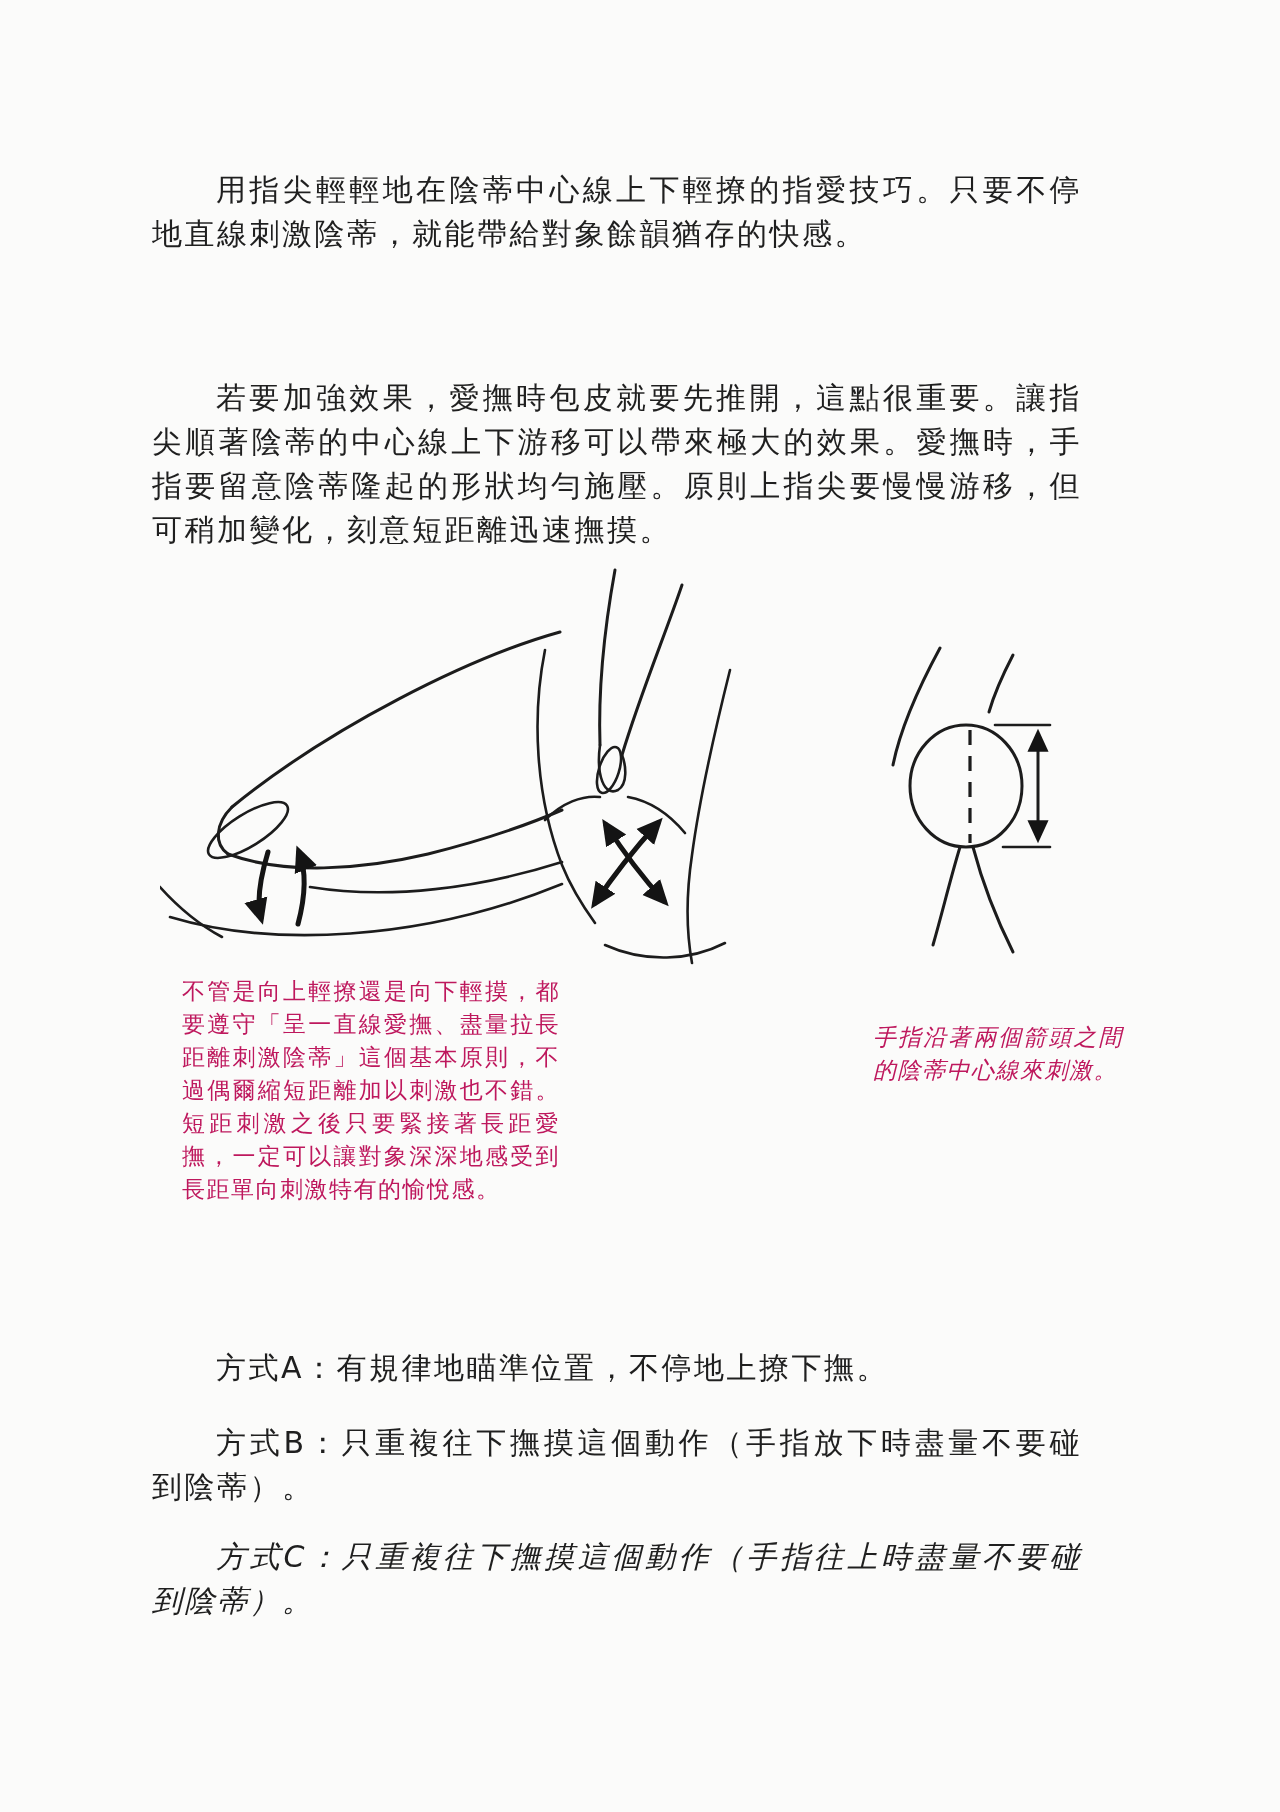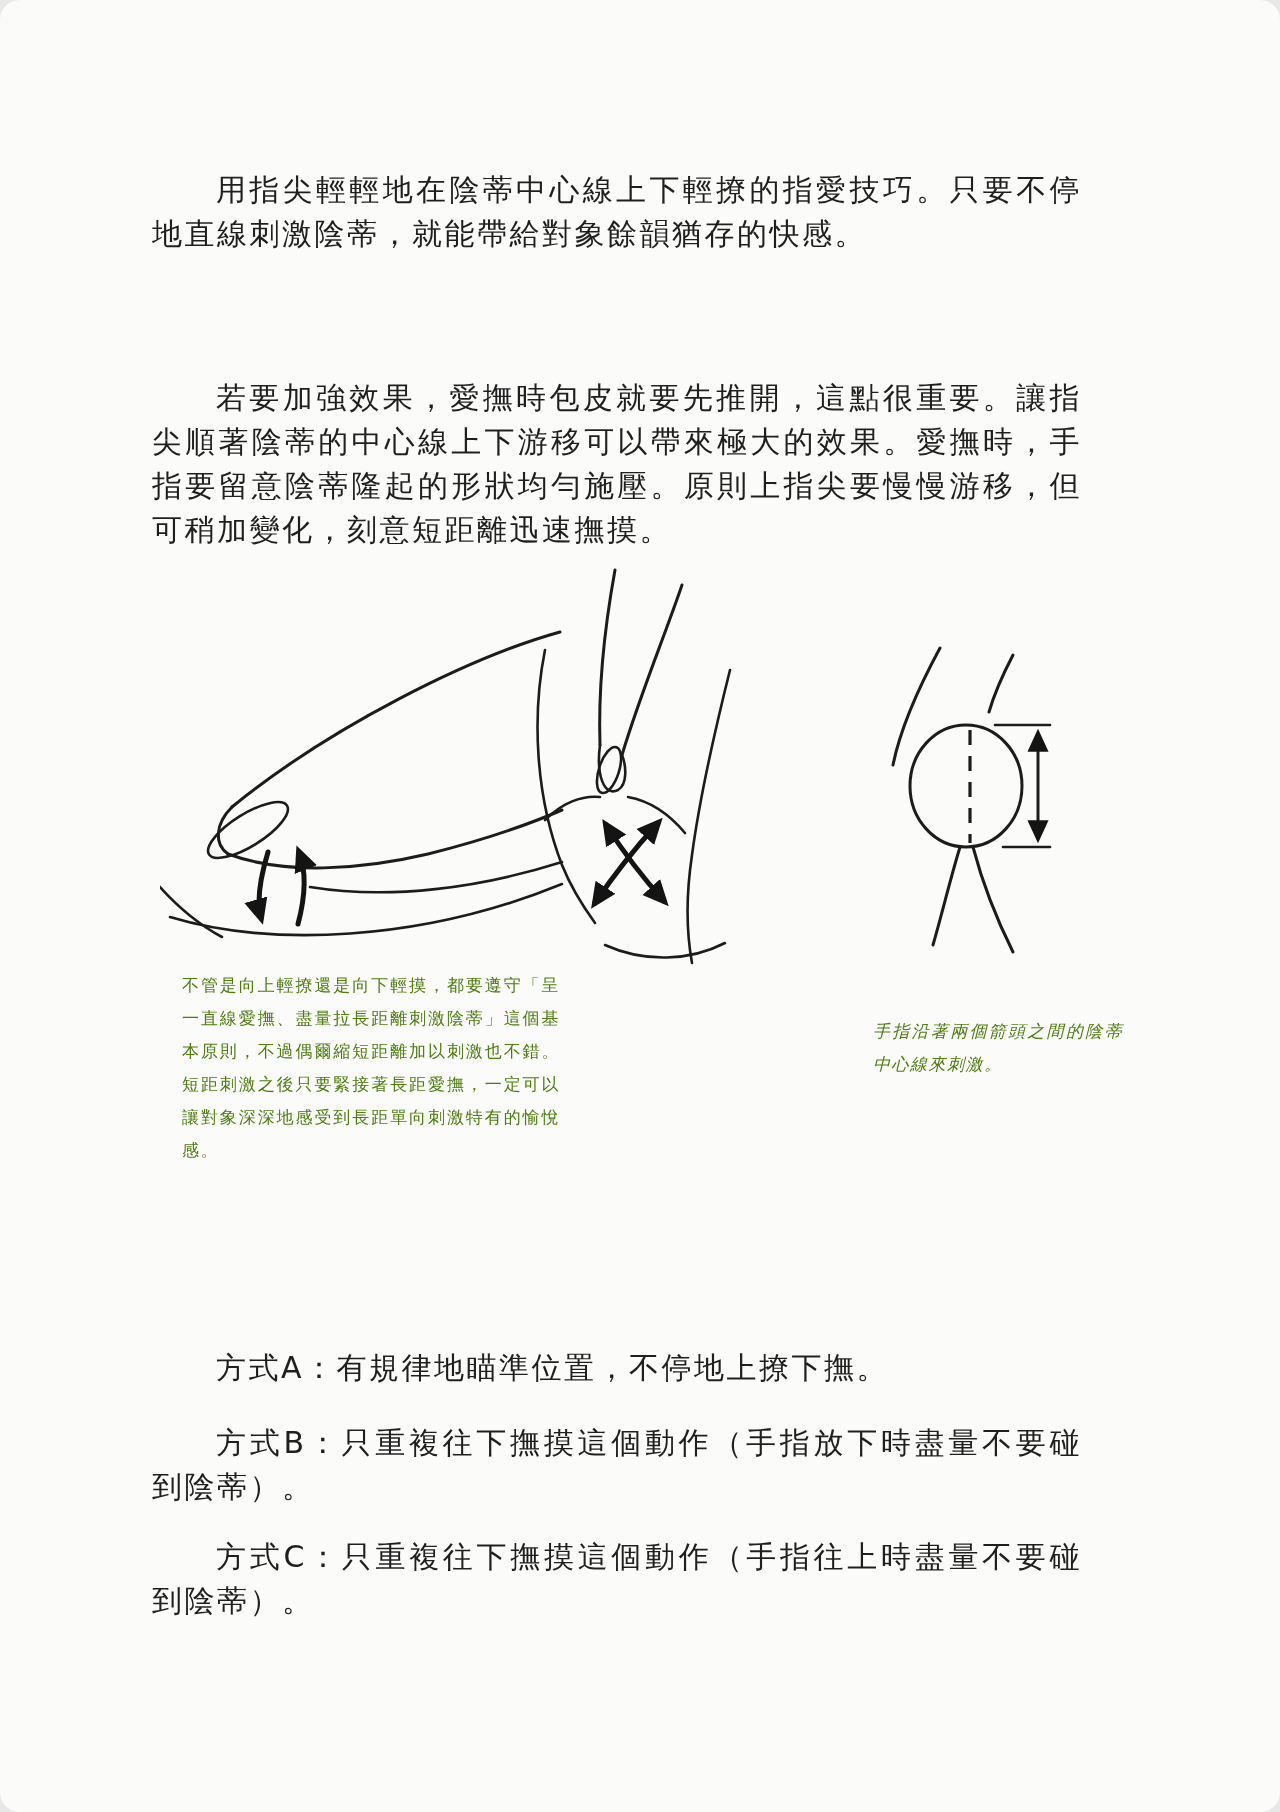--- a/index.html
+++ b/index.html
@@ -6,42 +6,41 @@
   body{background:#e8e8e8;}
   .page{
     position:relative;
     width:1280px;
     height:1812px;
     margin:0 auto;
     background:#fbfbfa;
     overflow:hidden;
     font-family:"DejaVu Sans","Liberation Sans",sans-serif;
     color:#1f1f1f;
-    border-radius:20px;
   }
   .body-par{
     position:absolute;
     left:152px;
     width:930px;
     font-size:30px;
     line-height:44px;
     letter-spacing:2.5px;
     text-align:justify;
     text-justify:inter-ideograph;
     text-indent:64px;
     color:#1f1f1f;
   }
   .caption{
     position:absolute;
-    font-size:17px;
+    font-size:23px;
     line-height:33px;
     letter-spacing:1.5px;
     text-align:justify;
     text-justify:inter-ideograph;
-    color:#4d7c0f;
+    color:#be185d;
   }
   .fig-art{position:absolute;}
   .fig-art svg{display:block;}
   .ln{fill:none;stroke:#1c1c1c;stroke-width:3;stroke-linecap:round;}
   .ln-thin{fill:none;stroke:#1c1c1c;stroke-width:2.6;stroke-linecap:round;}
   .arrow{fill:none;stroke:#141414;stroke-width:5;stroke-linecap:round;}
   .arrow-thin{fill:none;stroke:#1c1c1c;stroke-width:3;stroke-linecap:butt;}
   .dash{fill:none;stroke:#1c1c1c;stroke-width:3.2;stroke-dasharray:15 11;}
 </style>
 </head>
@@ -108,15 +107,15 @@
       <path class="ln" d="M 128,207 C 138,245 152,280 168,312"></path>
       <path class="ln-thin" d="M 150,85 L 205,85"></path>
       <path class="ln-thin" d="M 158,207 L 205,207"></path>
       <path class="arrow-thin" d="M 193,95 L 193,197" marker-start="url(#ah3)" marker-end="url(#ah3)"></path>
     </svg>
   </div>
   <p class="caption" style="left:873px;top:998px;width:250px;font-style:italic;">手指沿著兩個箭頭之間的陰蒂中心線來刺激。</p>
 
   <p class="body-par" style="top:1316px;">方式A：有規律地瞄準位置，不停地上撩下撫。</p>
   <p class="body-par" style="top:1391px;">方式B：只重複往下撫摸這個動作（手指放下時盡量不要碰到陰蒂）。</p>
-  <p class="body-par" style="top:1505px;">方式C：只重複往下撫摸這個動作（手指往上時盡量不要碰到陰蒂）。</p>
+  <p class="body-par" style="top:1505px;font-style:italic;">方式C：只重複往下撫摸這個動作（手指往上時盡量不要碰到陰蒂）。</p>
 
 </div>
 
 </body></html>

